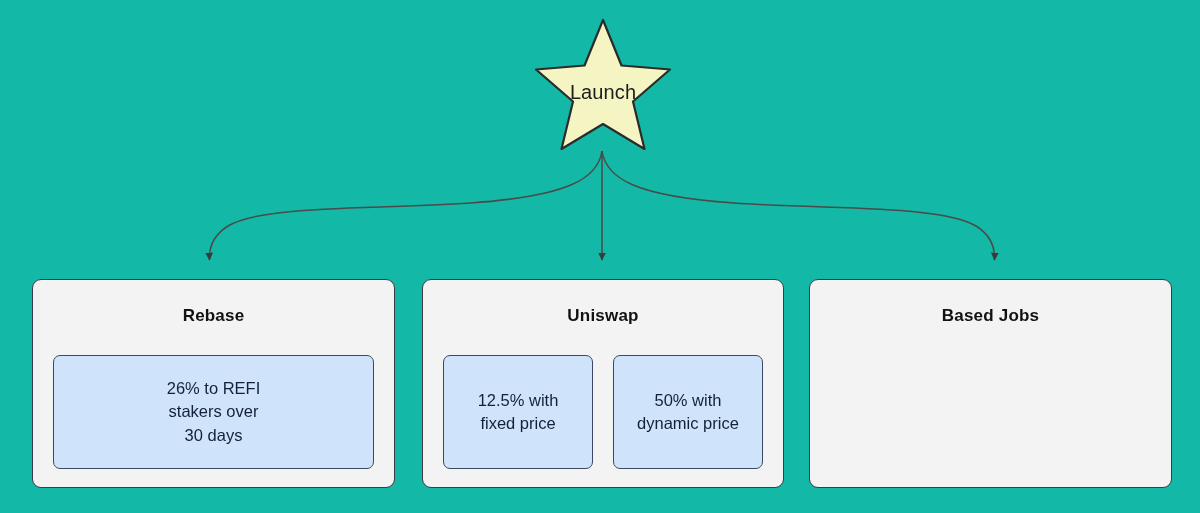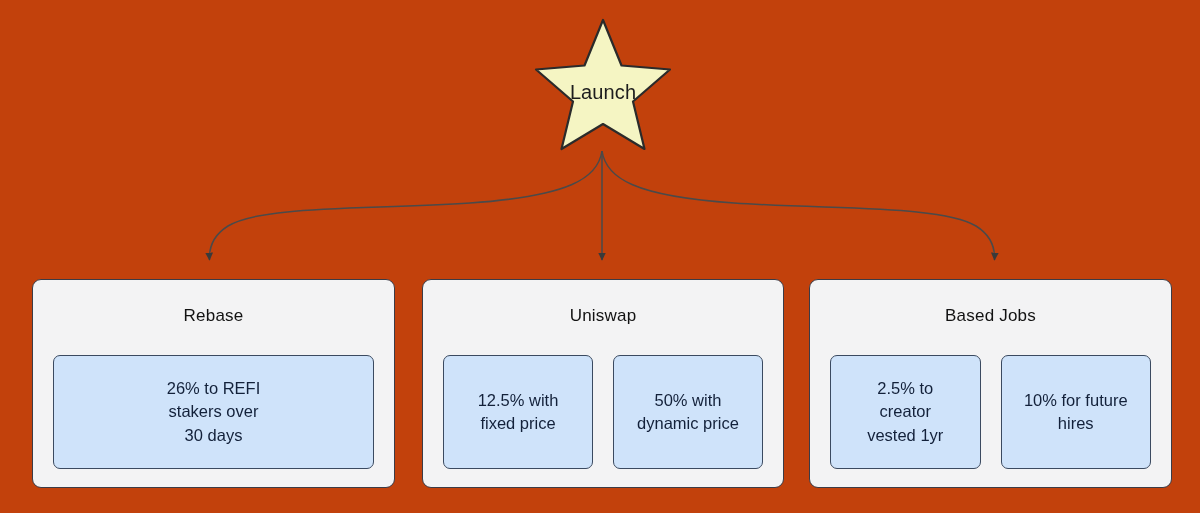--- a/index.html
+++ b/index.html
@@ -11,21 +11,21 @@
     width: 1200px;
     height: 513px;
     font-family: "Liberation Sans", sans-serif;
     color: #1a1a2e;
     overflow: hidden;
   }
   #diagram-root {
     position: relative;
     width: 1200px;
     height: 513px;
-    background: #c2410c;
+    background: #14b8a6;
   }
 
   
   #edge-layer {
     position: absolute;
     left: 0;
     top: 0;
     width: 1200px;
     height: 513px;
     pointer-events: none;
@@ -75,21 +75,21 @@
   #group-uniswap  { left: 422px; width: 362px; }
   #group-based    { left: 809px; width: 363px; }
 
   .group-title {
     position: absolute;
     left: 0;
     right: 0;
     top: 26px;
     text-align: center;
     font-size: 17px;
-    font-weight: normal;
+    font-weight: bold;
     color: #121212;
     letter-spacing: 0.2px;
   }
 
   .leaf-row {
     position: absolute;
     left: 0;
     right: 0;
     top: 75px;
     height: 114px;
@@ -172,22 +172,15 @@
     <div class="leaf-row">
       <div class="leaf-box">12.5% with
 fixed price</div>
       <div class="leaf-box">50% with
 dynamic price</div>
     </div>
   </div>
 
   <div id="group-based" class="group-box">
     <div class="group-title">Based Jobs</div>
-    <div class="leaf-row">
-      <div class="leaf-box">2.5% to
-creator
-vested 1yr</div>
-      <div class="leaf-box">10% for future
-hires</div>
-    </div>
   </div>
 
 </div>
 
 </body></html>

